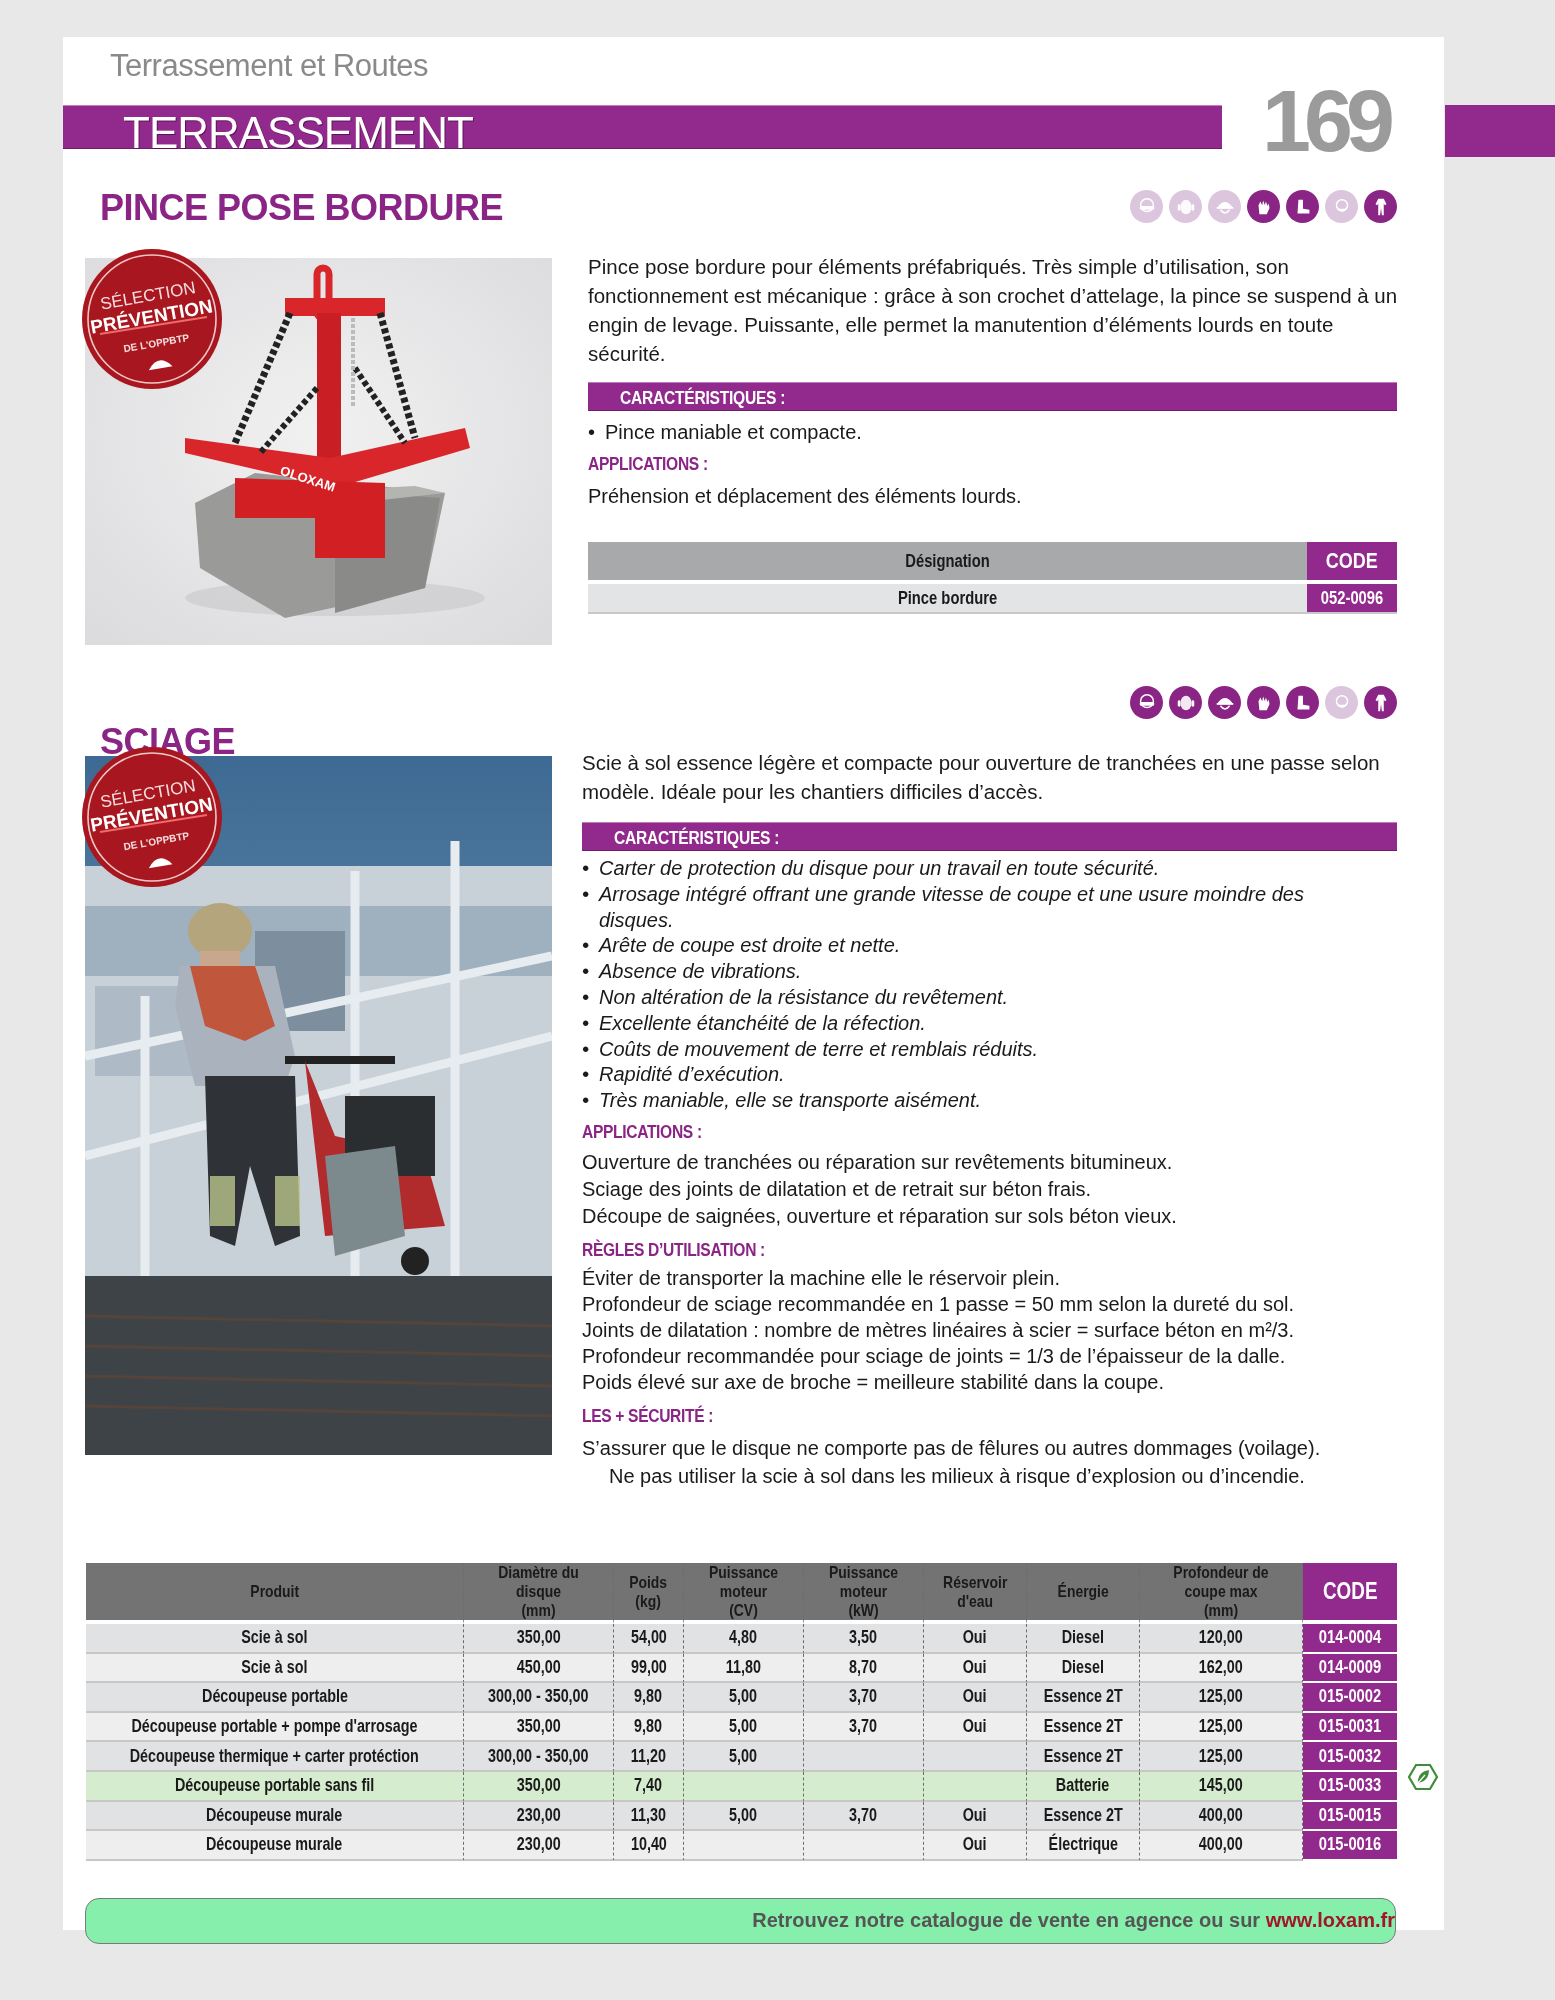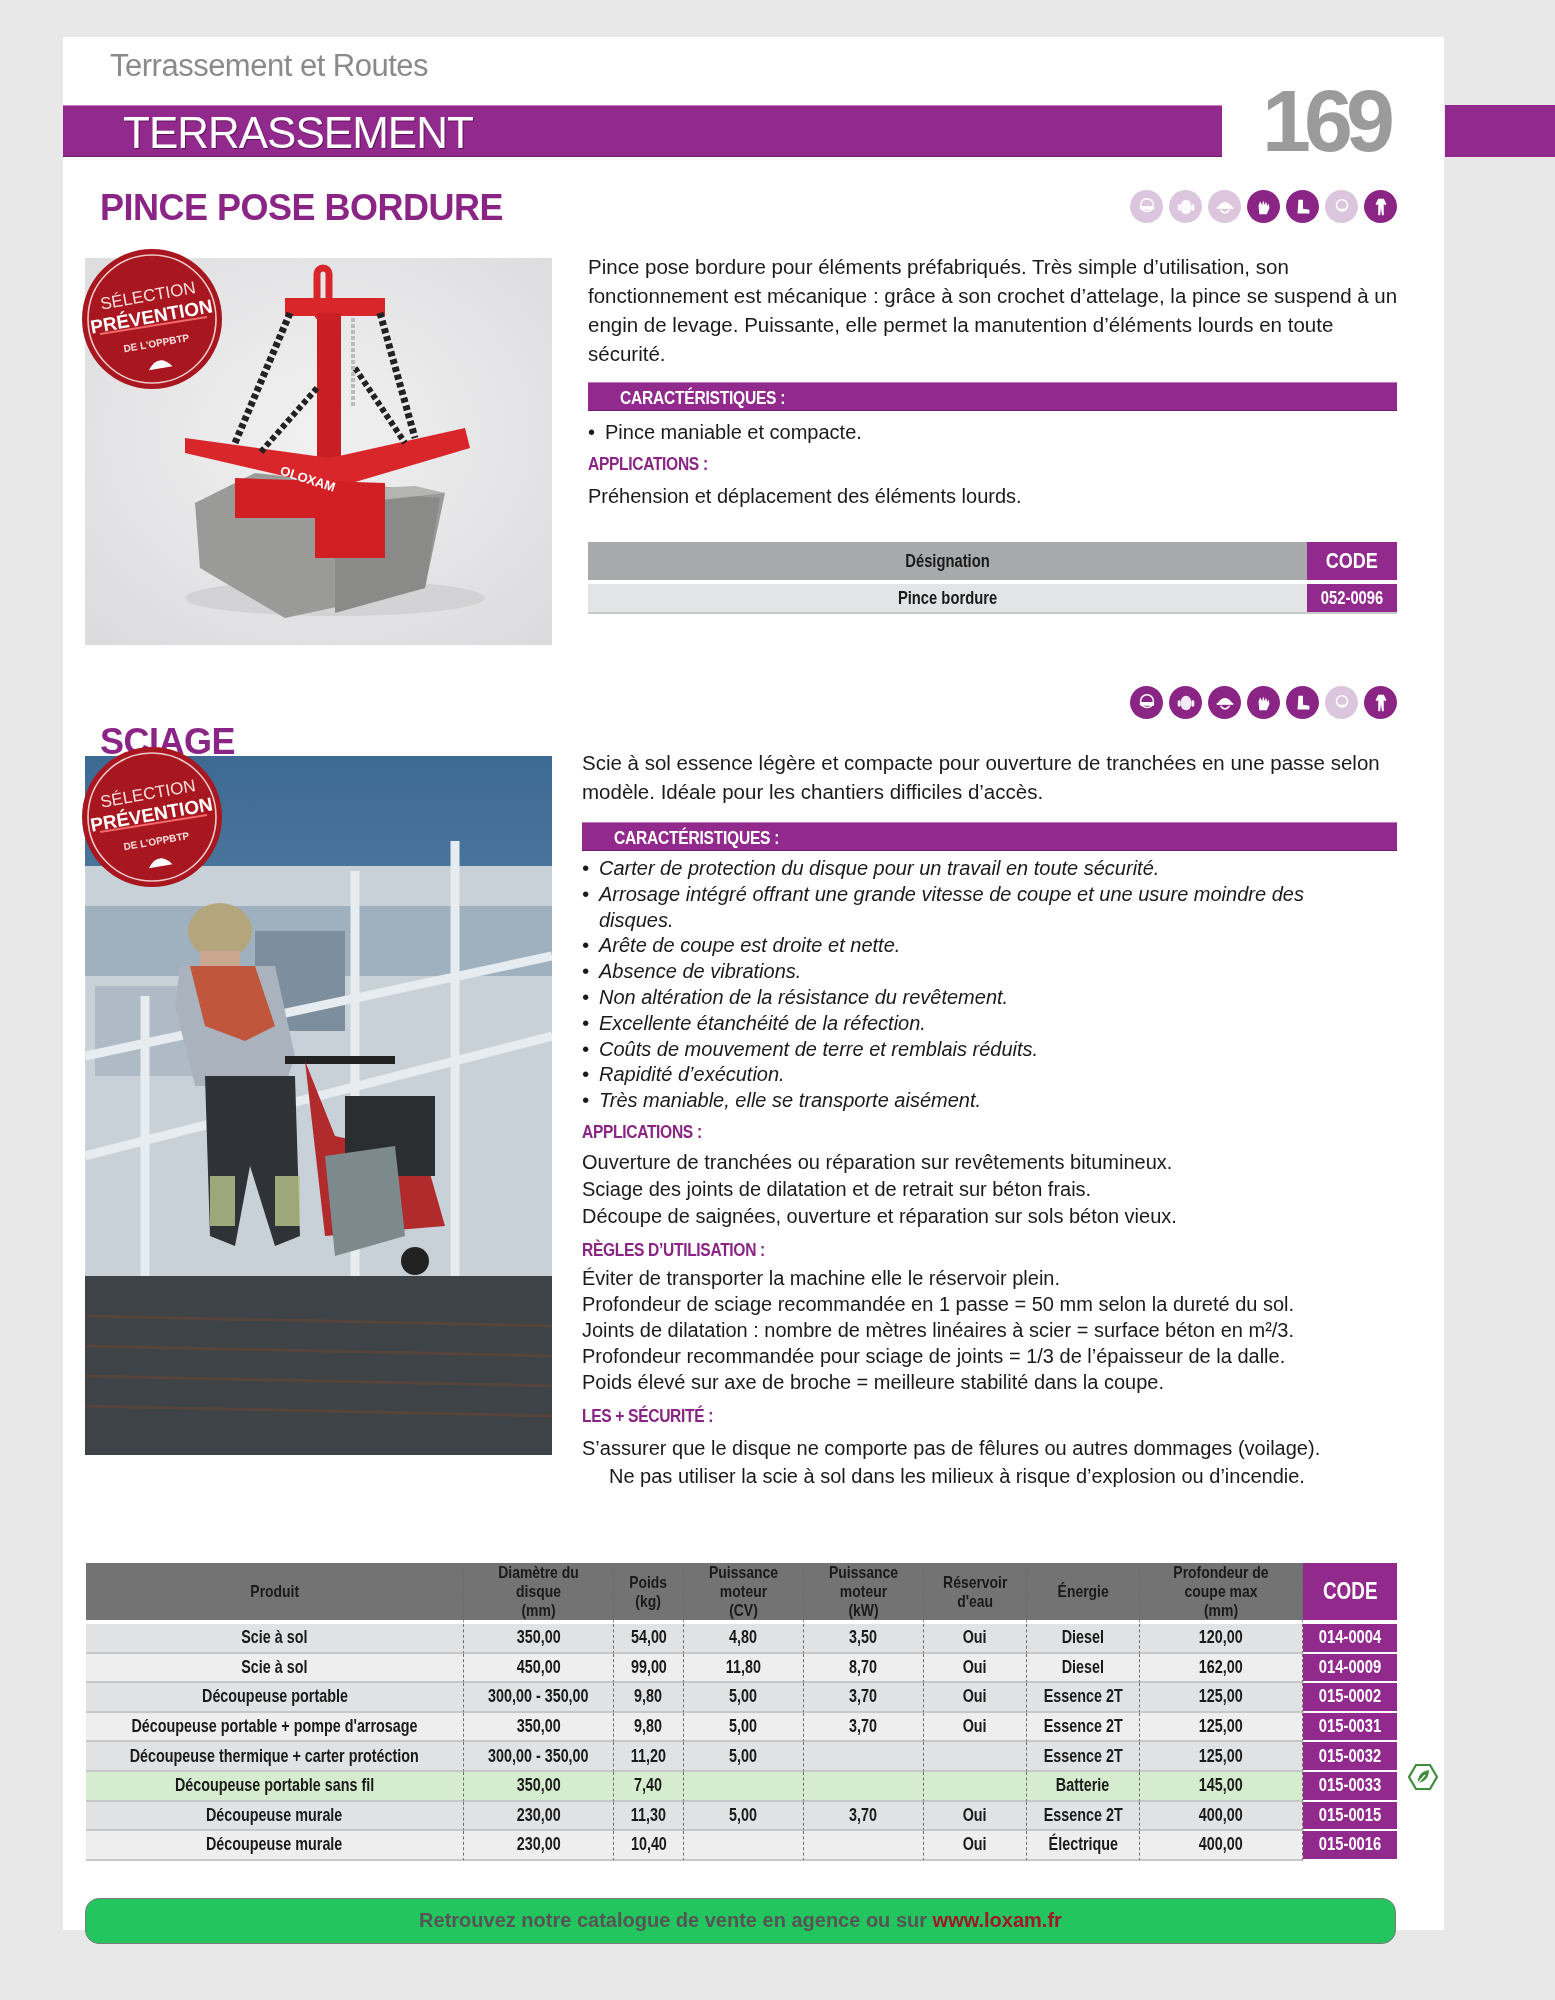--- a/index.html
+++ b/index.html
@@ -13,21 +13,21 @@
   }
   .page {
     position: absolute; left: 63px; top: 37px; width: 1381px; height: 1893px;
     background: #ffffff;
   }
   .abs { position: absolute; }
   .section-label {
     left: 110px; top: 48px; font-size: 31px; color: #8a8a8a; letter-spacing: -0.5px;
   }
   .cat-bar {
-    left: 63px; top: 105px; width: 1159px; height: 52px;
+    left: 63px; top: 105px; width: 1159px; height: 44px;
     background: #922a8d;
     border-top: 1px solid #c77cc3; border-bottom: 1px solid #6e1f6a;
   }
   .cat-bar-text {
     position: absolute; left: 60px; top: 2px; font-size: 44px; color: #fff;
     font-weight: normal; letter-spacing: -1px;
     text-shadow: 1px 1px 0 #5c1058;
   }
   .right-stripe {
     left: 1445px; top: 105px; width: 110px; height: 52px; background: #922a8d;
@@ -90,22 +90,22 @@
     height: 29.6px; font-size: 17.5px; font-weight: bold; text-align: center; color: #1a1a1a;
     border-right: 1.5px dashed #6d6d6d; border-bottom: 2px solid #c7c7c7;
   }
   .t2 tr.odd td { background: #e1e2e3; }
   .t2 tr.even td { background: #eeeeee; }
   .t2 tr.green td { background: #d6eccf; }
   .t2 td.code { background: #922a8d !important; color: #fff; border-right: none; border-bottom: 2px solid #fff; font-size: 18px; }
 
   .footer {
     left: 85px; top: 1898px; width: 1311px; height: 46px;
-    border: 1.5px solid #7a7a7a; border-radius: 14px; background: #22c55e;
-    text-align: center; line-height: 43px; font-size: 20px; font-weight: bold; color: #555;
+    border: 1.5px solid #7a7a7a; border-radius: 14px; background: #86efac;
+    text-align: right; line-height: 43px; font-size: 20px; font-weight: bold; color: #555;
   }
   .footer .url { color: #a0162a; }
 
   
   .badge {
     width: 172px; height: 172px;
   }
 </style>
 </head>
 <body>

